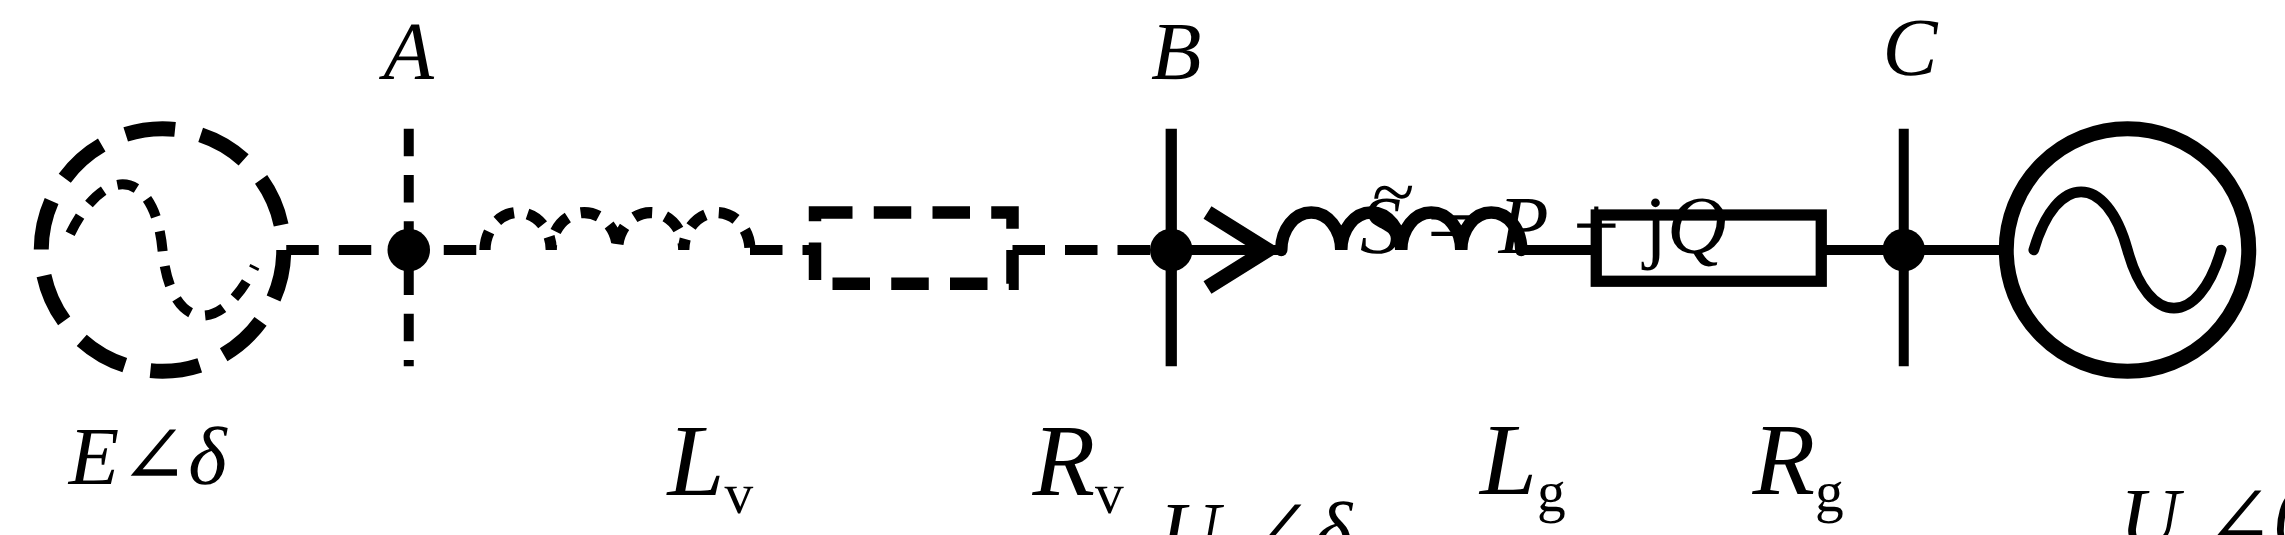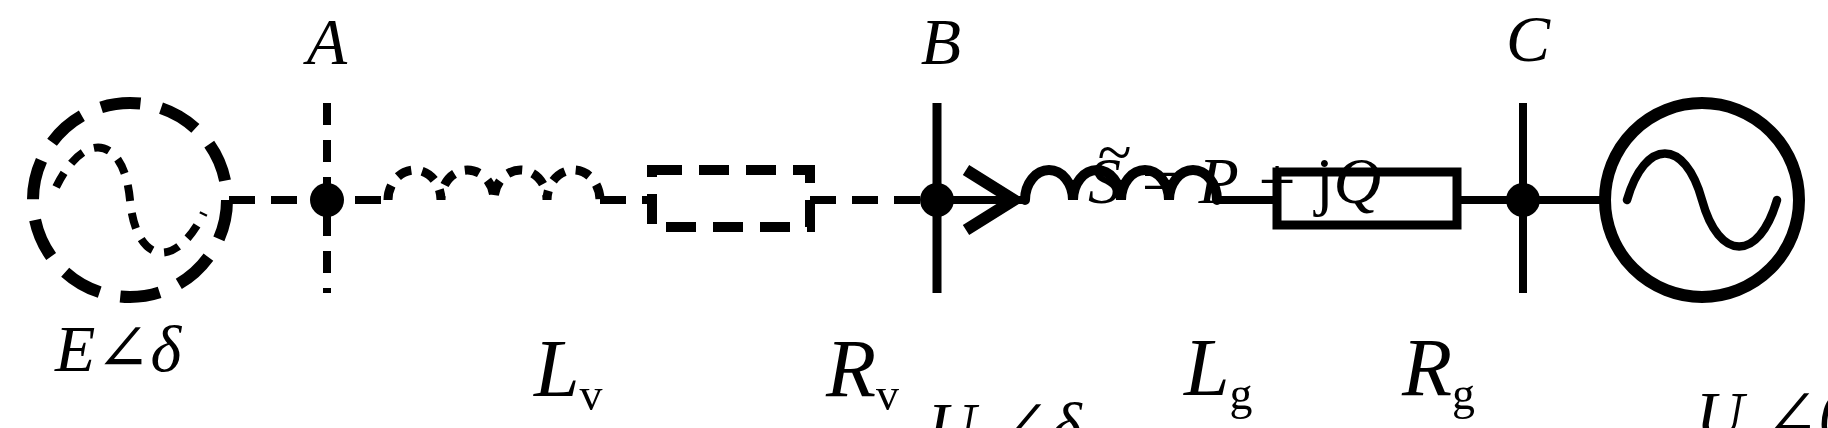--- a/index.html
+++ b/index.html
@@ -86,21 +86,21 @@
       <path class="stroke" d="M 1627 200 C 1645 138 1685 138 1702 200 C 1719 262 1759 262 1777 200" stroke-width="8.5" stroke-linecap="round"></path>
     </g>
   </svg>
 
   <div class="label node-label" style="left:327px; top:9px;">A</div>
 
   <div class="label node-label" style="left:941px; top:9px;">B</div>
 
   <div class="label node-label" style="left:1528px; top:6px;">C</div>
 
-  <div class="label" style="left:55px; top:316px;">E∠δ</div>
+  <div class="label" style="left:55px; top:333px;">E∠δ</div>
 
   <div class="label comp-label" style="left:452px; top:246px;">
     <span>L</span><span class="sub">v</span>
   </div>
 
   <div class="label comp-label" style="left:744px; top:246px;">
     <span>R</span><span class="sub">v</span>
   </div>
 
   <div class="label comp-label" style="left:1102px; top:245px;">

